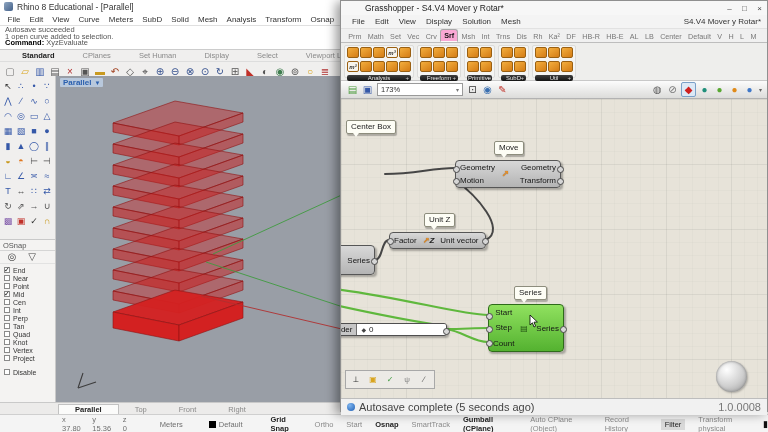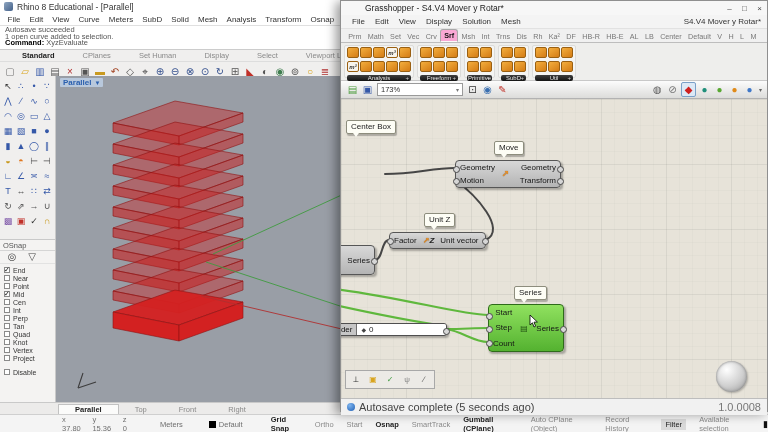--- a/index.html
+++ b/index.html
@@ -476,21 +476,21 @@
       <span class="panes" data-name="status-toggles">
           <span class="bold" data-name="status-toggle"><span data-name="status-toggle-label">Grid Snap</span></span>
           <span data-name="status-toggle"><span data-name="status-toggle-label">Ortho</span></span>
           <span data-name="status-toggle"><span data-name="status-toggle-label">Start</span></span>
           <span class="bold" data-name="status-toggle"><span data-name="status-toggle-label">Osnap</span></span>
           <span data-name="status-toggle"><span data-name="status-toggle-label">SmartTrack</span></span>
           <span class="bold" data-name="status-toggle"><span data-name="status-toggle-label">Gumball (CPlane)</span></span>
           <span data-name="status-toggle"><span data-name="status-toggle-label">Auto CPlane (Object)</span></span>
           <span data-name="status-toggle"><span data-name="status-toggle-label">Record History</span></span>
           <span class="highlight" data-name="status-toggle"><span data-name="status-toggle-label">Filter</span></span>
-          <span data-name="status-toggle"><span data-name="status-toggle-label">Available selection</span></span>
+          <span data-name="status-toggle"><span data-name="status-toggle-label">Transform physical</span></span>
         </span>
       <span class="endico" data-name="panel-toggle-icon">▮</span>
     </div>
   </div>
 
   <div id="gh" data-name="grasshopper-window">
     <div class="g-title" data-name="grasshopper-title-bar">
       <span data-name="grasshopper-window-title">Grasshopper - S4.V4 Mover y Rotar*</span>
       <span class="g-btns" data-name="window-controls">
         <span data-name="minimize-button">–</span>

